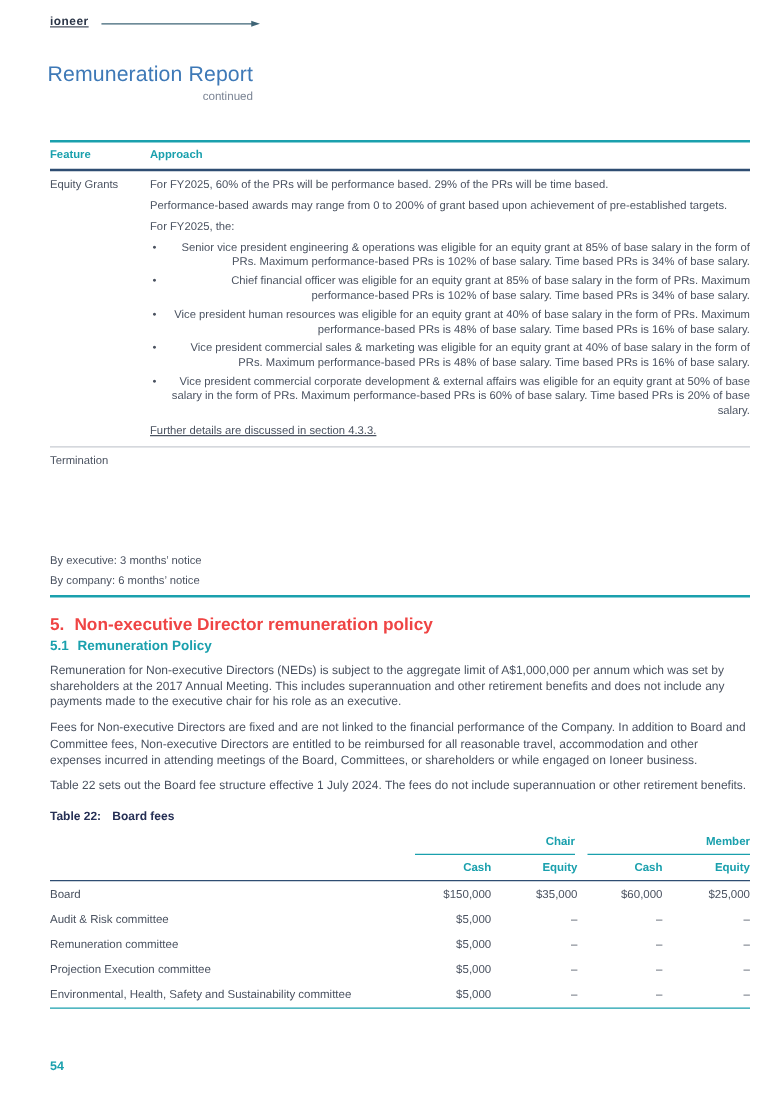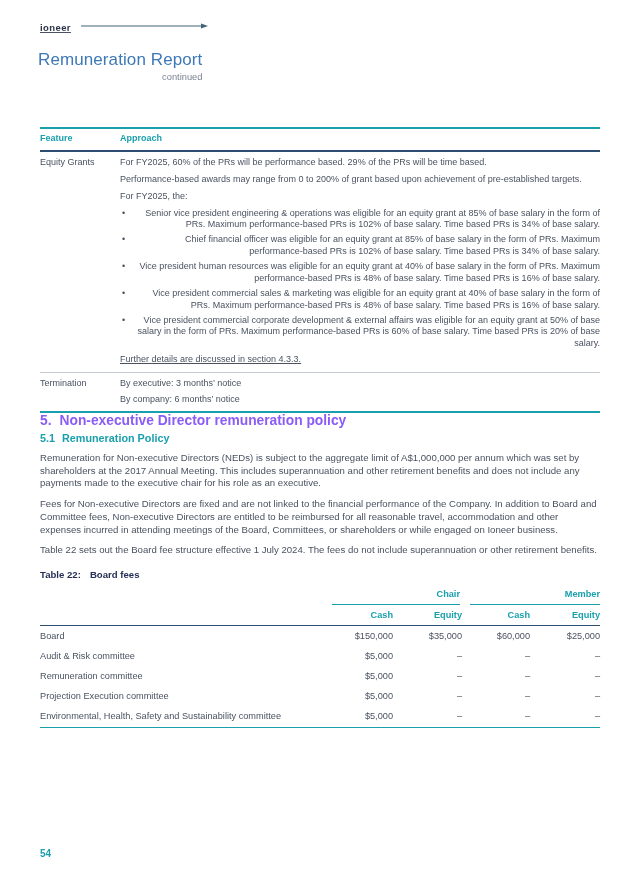--- a/index.html
+++ b/index.html
@@ -12,72 +12,72 @@
     height: 884px;
     background: #ffffff;
     overflow: hidden;
     color: #4a5260;
   }
 
   
   .logo-row {
     position: absolute;
     left: 40px;
-    top: 22px;
+    top: 12px;
     display: flex;
-    align-items: flex-start;
+    align-items: flex-end;
     text-decoration: underline;
   }
   .logo-text {
     font-size: 9.5px;
     font-weight: 700;
     letter-spacing: 0.4px;
     color: #2b3547;
   }
   .logo-arrow { margin-left: 10px; display: block; }
 
   .title-block { position: absolute; left: 38px; top: 50px; }
   .doc-title {
     font-size: 17px;
     font-weight: 500;
     letter-spacing: 0.1px;
     color: #3e79b7;
   }
   .doc-subtitle { font-size: 9.3px; color: #7b8494; margin-top: 2px; text-align: right; }
 
   
-  .content { position: absolute; left: 40px; top: 127px; width: 560px; }
+  .content { position: absolute; left: 40px; top: 112px; width: 560px; }
 
   
   .ptable { border-top: 2px solid #1aa0ad; font-size: 9px; line-height: 1.32; }
   .pt-head {
     display: flex;
     border-bottom: 2px solid #2e4d72;
     padding: 4px 0 5px 0;
   }
   .pt-head .th { color: #1aa0ad; font-weight: 700; }
   .pt-col1 { width: 80px; flex: 0 0 80px; }
   .pt-col2 { flex: 1; }
   .pt-row { display: flex; padding: 5px 0 5px 0; }
-  .pt-row.sep { border-top: 1px solid #c7ccd2; }
+  .pt-row.sep { border-top: 1px solid #c7ccd2; flex-direction: column; }
   .pt-row p { margin-bottom: 5px; }
   .pt-row p:last-child { margin-bottom: 1px; text-decoration: underline; }
   .bullet-list { margin: 0 0 4px 2px; }
   .bullet-item { position: relative; padding-left: 11px; margin-bottom: 3px; text-align: right; }
   .bullet-item::before {
     content: "\2022";
     position: absolute;
     left: 0; top: 0;
     color: #4a5260;
   }
   .ptable-bottom { border-bottom: 2px solid #1aa0ad; }
   .term-line { margin-bottom: 4px; }
 
   
-  .sec-heading { color: #8b5cf6; font-size: 13.8px; font-weight: 700; }
+  .sec-heading { margin-top: 14px; color: #ef4444; font-size: 13.8px; font-weight: 700; }
   .sec-heading .sec-num { margin-right: 8px; }
   .sub-heading { margin-top: 4px; color: #1aa0ad; font-size: 10.8px; font-weight: 700; }
   .sub-heading .sub-num { margin-right: 7px; }
   .body-para { margin-top: 8px; font-size: 9.6px; line-height: 1.33; color: #4a5260; }
   .table-caption { margin-top: 12px; font-size: 9.6px; font-weight: 700; color: #252f55; }
   .table-caption .cap-label { margin-right: 9px; }
 
   
   .btable { margin-top: 9px; font-size: 9.2px; color: #4a5260; }
   .bt-group-row { display: flex; }

